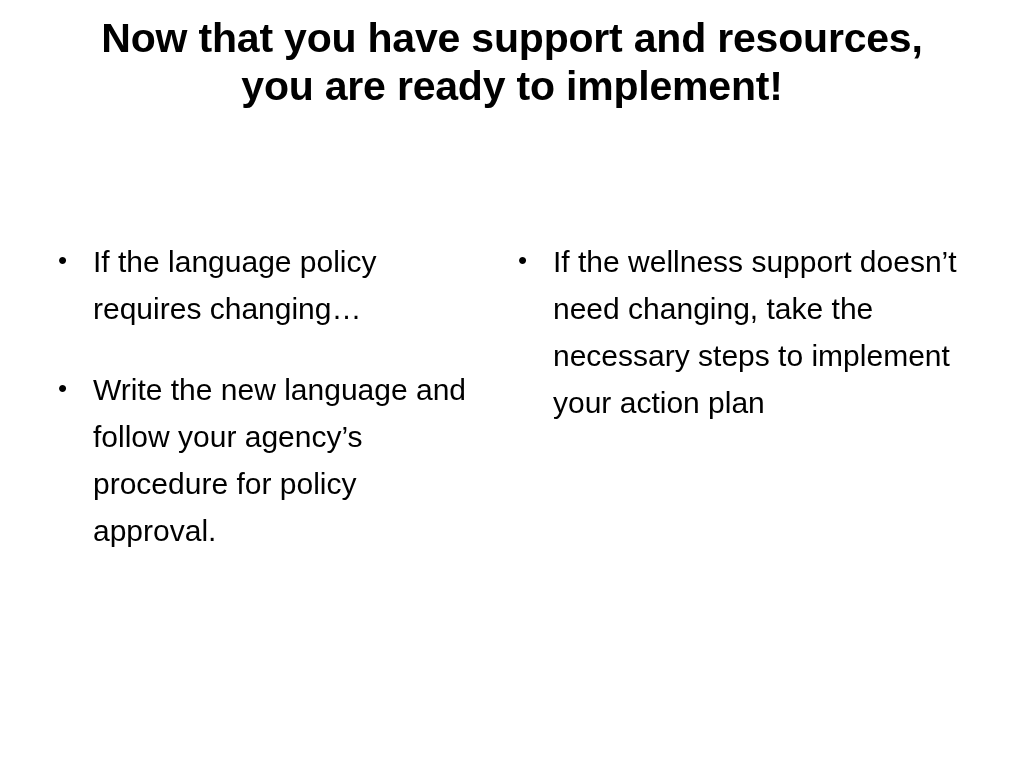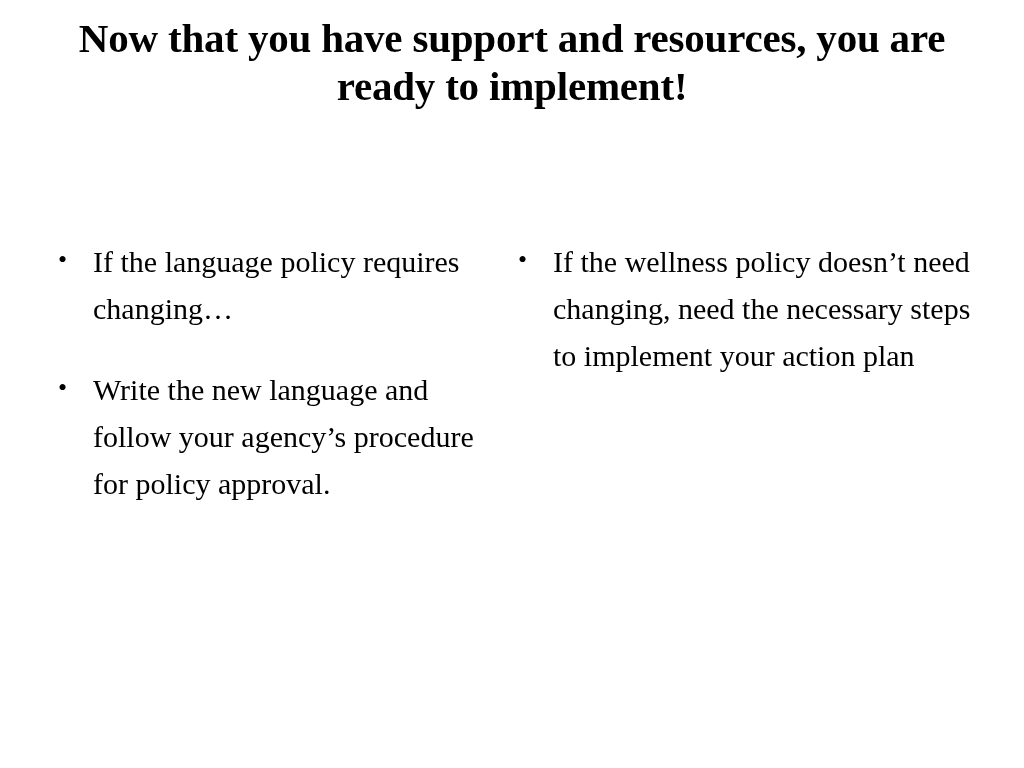--- a/index.html
+++ b/index.html
@@ -12,21 +12,20 @@
     background: #ffffff;
     font-family: "Liberation Sans", sans-serif;
     color: #000000;
     overflow: hidden;
   }
   .slide {
     position: relative;
     width: 892px;
     height: 768px;
     box-sizing: border-box;
-    font-family: Liberation Serif, serif;
   }
   .slide-title {
     position: absolute;
     top: 14px;
     left: 60px;
     width: 904px;
     text-align: center;
     font-size: 41px;
     font-weight: bold;
     line-height: 1.18;
@@ -98,20 +97,20 @@
         <span class="bullet-marker">•</span>
         <span class="bullet-text">Write the new language and follow your agency’s procedure for policy approval.</span>
       </div>
 
     </div>
 
     <div class="column column-right">
 
       <div class="bullet">
         <span class="bullet-marker">•</span>
-        <span class="bullet-text">If the wellness policy doesn’t need changing, need the necessary steps to implement your action plan</span>
+        <span class="bullet-text">If the wellness support doesn’t need changing, take the necessary steps to implement your action plan</span>
       </div>
 
     </div>
 
   </div>
 
 </div>
 
 </body></html>

